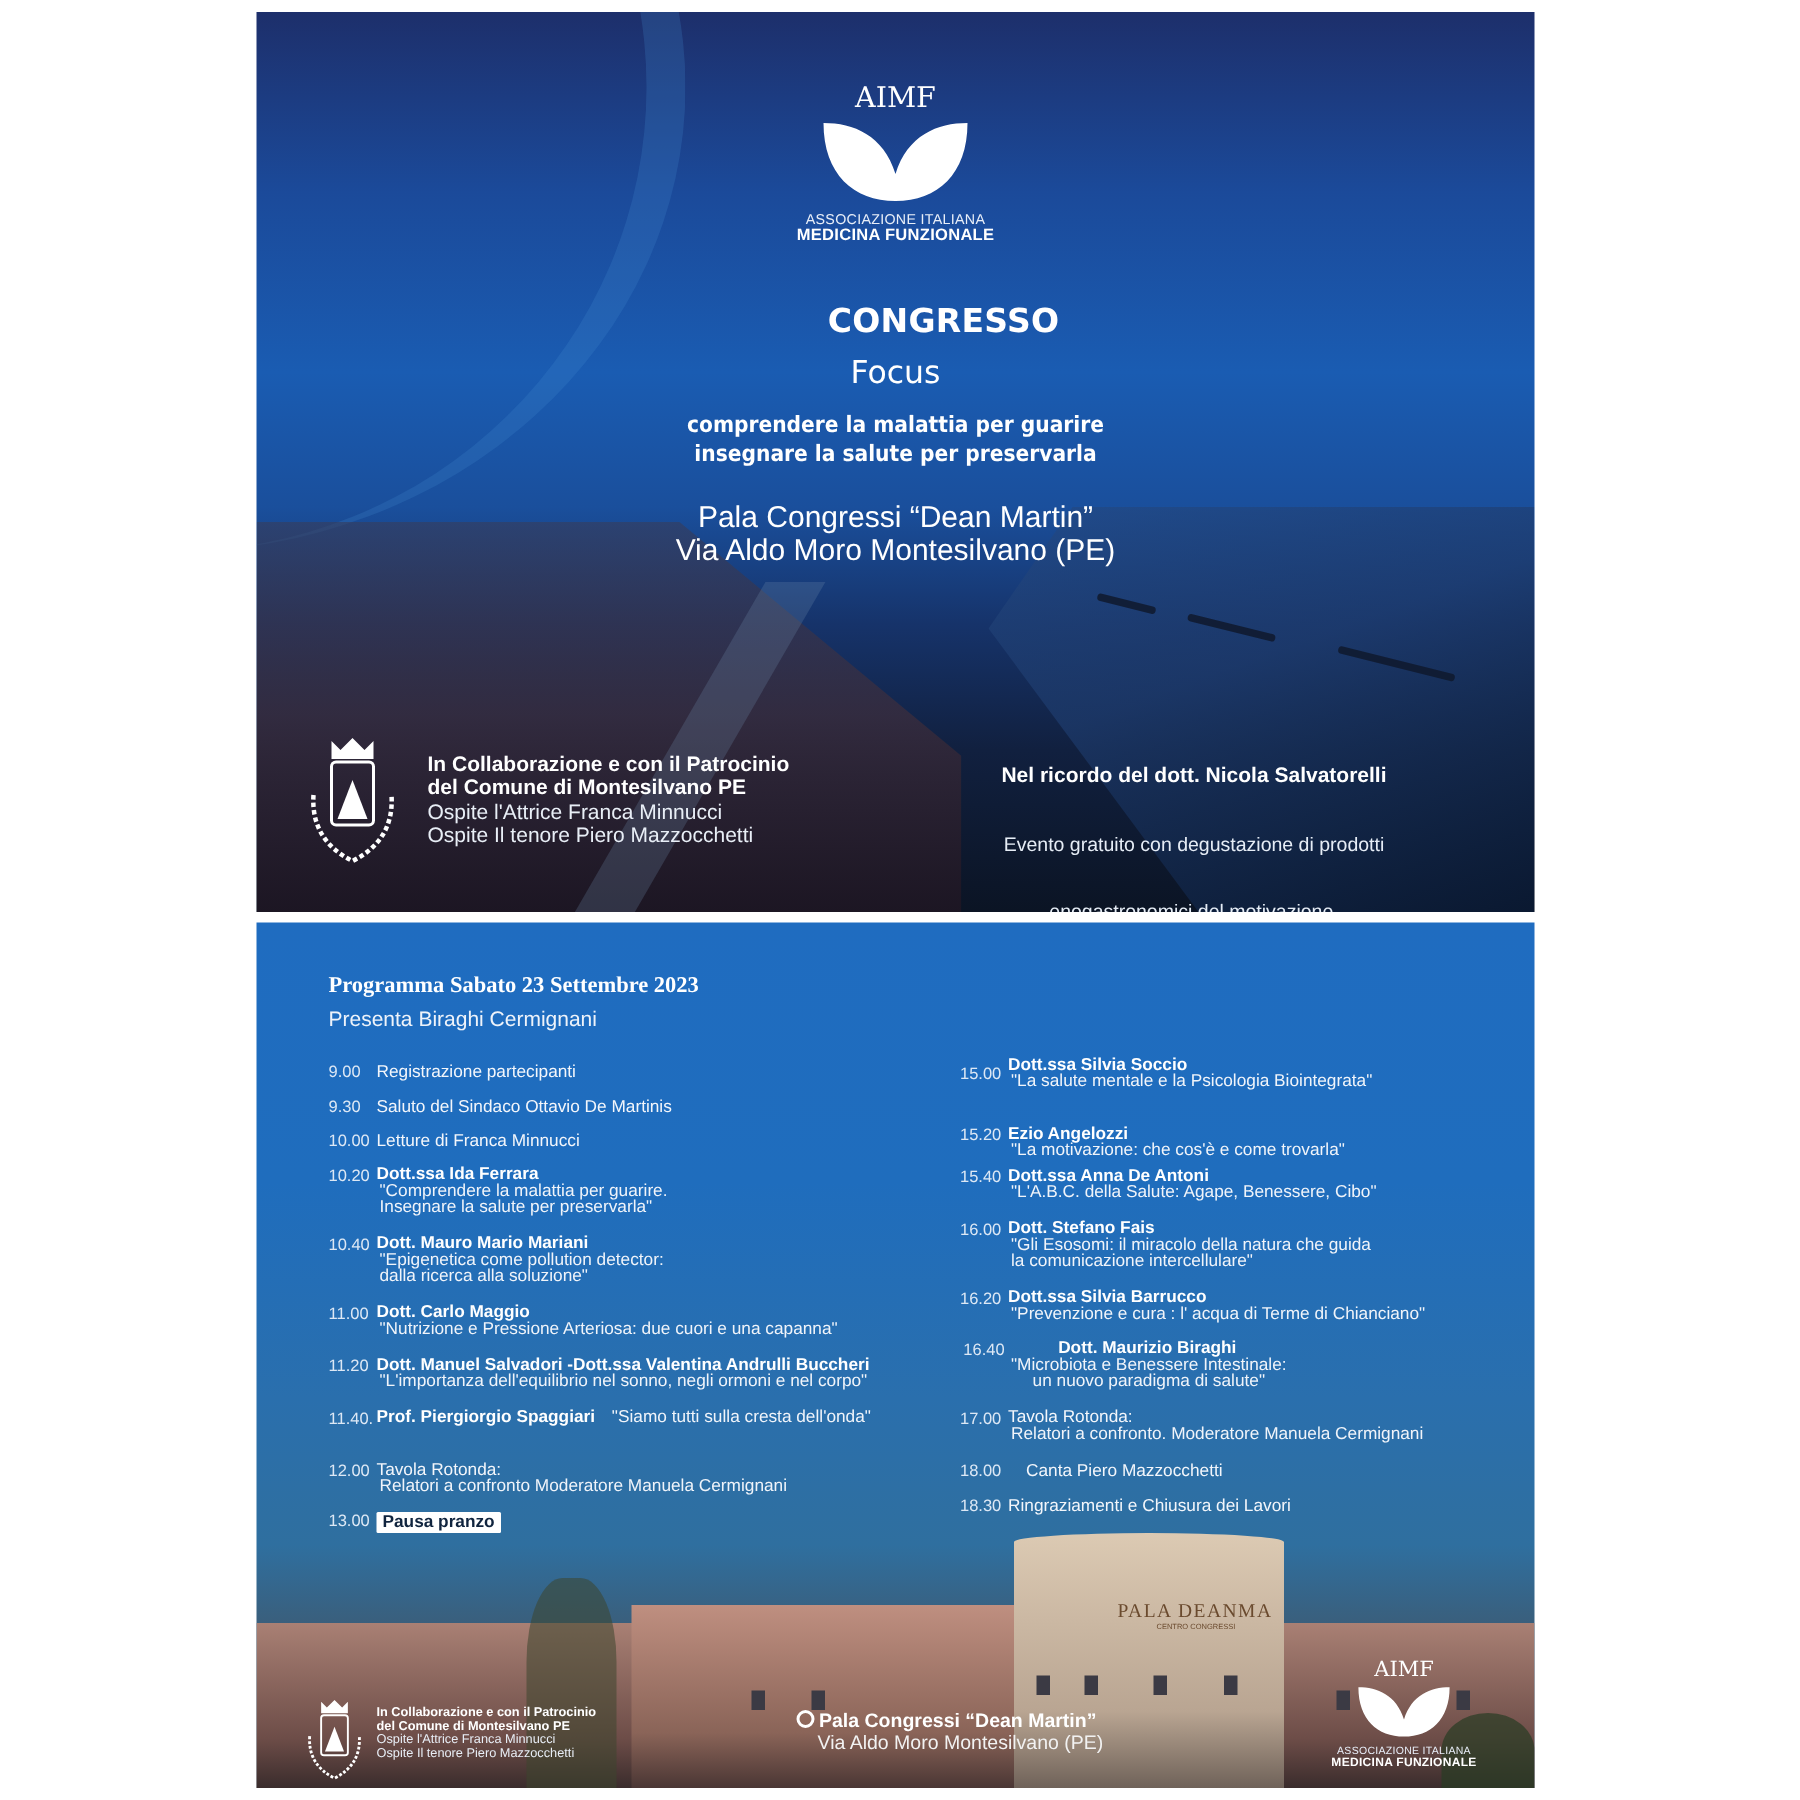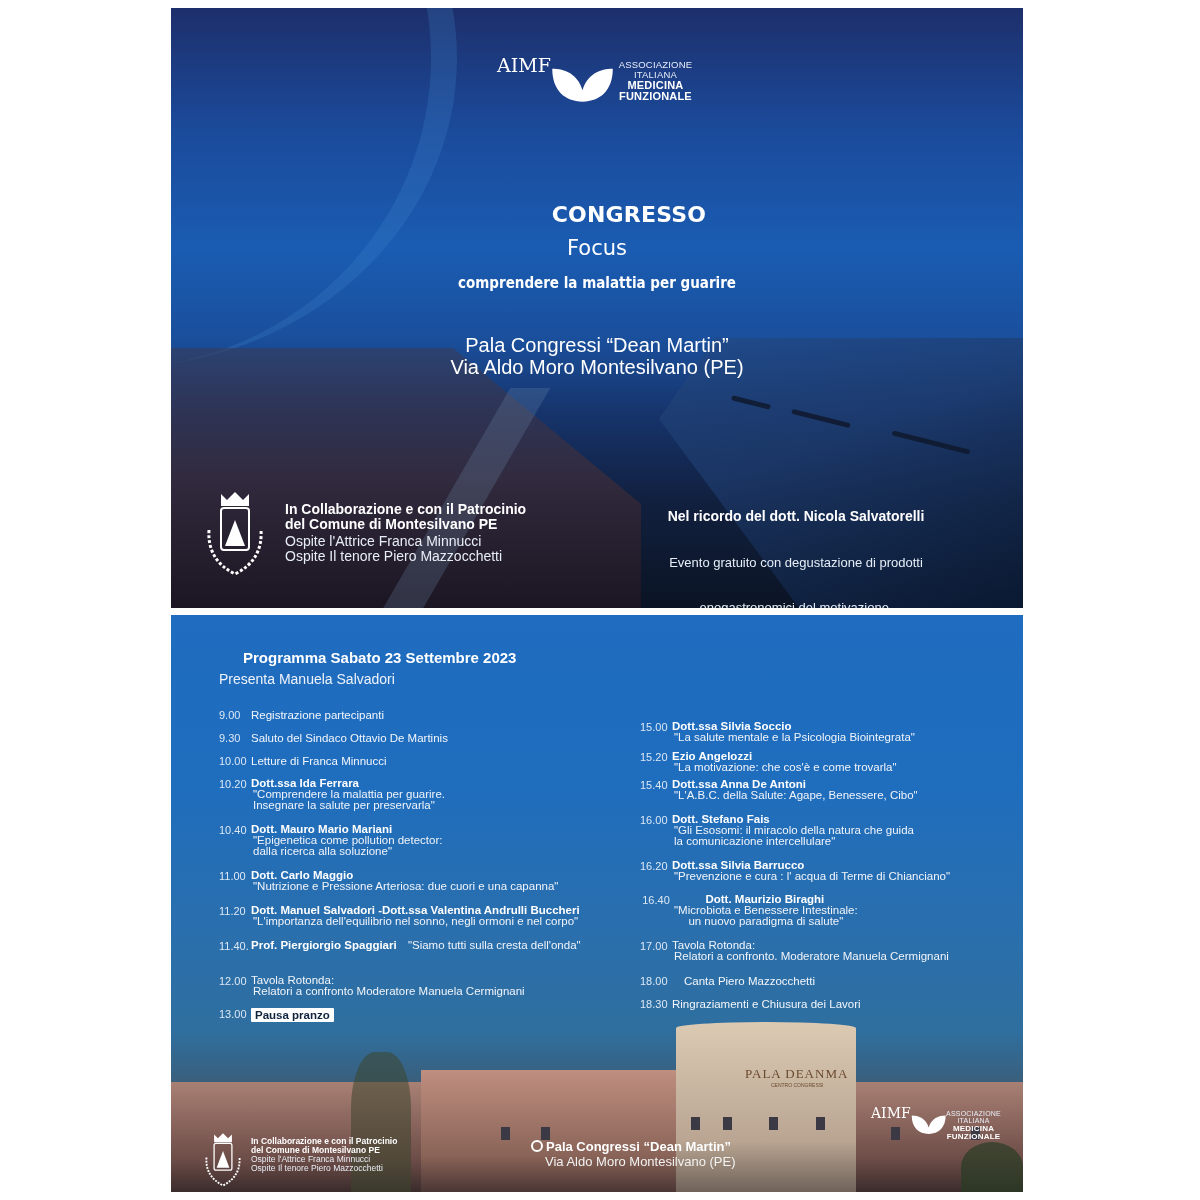--- a/index.html
+++ b/index.html
@@ -25,21 +25,21 @@
       position: absolute; left: 0; top: 340px; width: 470px; height: 260px;
       background: linear-gradient(180deg, rgba(55,60,90,0.6) 0%, rgba(60,45,60,0.75) 50%, rgba(30,22,35,0.9) 100%);
       clip-path: polygon(0 0, 60% 0, 100% 60%, 100% 100%, 0 100%);
     }
     #top-panel .road {
       position: absolute; left: 270px; top: 380px; width: 40px; height: 240px;
       background: rgba(110,140,170,0.25); transform: skewX(-30deg);
     }
     .breakwater { position: absolute; height: 5px; background: rgba(15,25,45,0.85); border-radius: 3px; transform: rotate(14deg); }
 
-    .logo { position: absolute; display: flex; align-items: flex-start; }
+    .logo { position: absolute; display: flex; flex-direction: column; align-items: center; }
     .logo .aimf { font-family: "DejaVu Serif", serif; color: #fff; }
     .logo .assoc { font-family: "Liberation Sans", sans-serif; color: #e8eef8; letter-spacing: 0.2px; line-height: 1.05; text-align: center; }
     .logo .assoc b { display: block; font-weight: 700; color: #fff; }
 
     .center-text { position: absolute; left: 0; width: 852px; text-align: center; }
     .title { top: 194px; font-size: 22px; font-weight: 700; letter-spacing: 0.2px; font-family: "DejaVu Sans", sans-serif; padding-left: 32px; }
     .focus { top: 228px; font-size: 21px; font-family: "DejaVu Sans", sans-serif; font-weight: 400; }
     .tagline { top: 266px; font-size: 15px; font-weight: 700; line-height: 19px; font-family: "DejaVu Sans Condensed", "DejaVu Sans", sans-serif; }
     .venue { top: 326px; font-size: 20px; line-height: 22px; font-family: "Liberation Sans Narrow", "Liberation Sans", sans-serif; }
     .date { top: 371px; font-size: 19px; font-weight: 700; font-family: "DejaVu Sans", sans-serif; }
@@ -49,21 +49,21 @@
     .collab .b { font-weight: 700; font-size: 14px; }
     .collab .n { font-size: 14px; color: #e8eef6; }
     .memorial { position: absolute; left: 470px; top: 500px; width: 310px; text-align: center; font-family: "Liberation Sans", sans-serif; }
     .memorial .b { font-weight: 700; font-size: 14px; margin-bottom: 4px; }
     .memorial .n { font-size: 13px; line-height: 13px; color: #e6edf6; margin-top: 32px; }
 
     #bottom-panel {
       top: 615px; height: 577px;
       background: linear-gradient(180deg, #1f6cc0 0%, #1f6dbd 30%, #2a6fad 55%, #2f6f9f 72%, #3b5d78 82%, #4a4b55 100%);
     }
-    .prog-title { position: absolute; left: 48px; top: 34px; font-size: 15px; font-weight: 700; font-family: Liberation Sans, sans-serif; margin-left: 24px; }
+    .prog-title { position: absolute; left: 48px; top: 34px; font-size: 15px; font-weight: 700; font-family: Liberation Serif, serif; }
     .prog-sub { position: absolute; left: 48px; top: 56px; font-size: 14px; font-family: "Liberation Sans", sans-serif; color: #eef3fa; }
 
     .col { position: absolute; font-family: "Liberation Sans Narrow", "Liberation Sans", sans-serif; font-size: 11.5px; }
     .item { position: absolute; display: flex; }
     .item .t { width: 32px; flex: none; color: #dde8f5; font-size: 11px; }
     .item .body { line-height: 11px; }
     .item .sp { font-weight: 700; color: #fff; }
     .item .desc { color: #f0f4fa; padding-left: 2px; }
     .item .plain { color: #f3f6fb; }
     .badge { background: #fff; color: #10243e; font-weight: 700; padding: 1px 4px; border-radius: 1px; }
@@ -98,20 +98,21 @@
     <div class="assoc" style="font-size:9.5px;margin-top:6px;">
       <span>ASSOCIAZIONE ITALIANA</span>
       <b style="font-size:11px;">MEDICINA FUNZIONALE</b>
     </div>
   </div>
 
   <div class="center-text title">CONGRESSO</div>
   <div class="center-text focus">Focus</div>
   <div class="center-text tagline">
     <div>comprendere la malattia per guarire</div>
+    <div>insegnare la salute per preservarla</div>
   </div>
   <div class="center-text venue">
     <div>Pala Congressi “Dean Martin”</div>
     <div>Via Aldo Moro Montesilvano (PE)</div>
   </div>
 
   <svg class="crest" style="left:30px;top:482px;" width="68" height="88" viewBox="0 0 68 88">
     <path d="M20 4 L26 10 L34 2 L42 10 L48 4 L48 16 L20 16 Z" fill="#fff"></path>
     <rect x="20" y="18" width="28" height="42" rx="3" fill="none" stroke="#fff" stroke-width="2"></rect>
     <path d="M24 56 L34 30 L44 56 Z" fill="#fff"></path>
@@ -126,21 +127,21 @@
   <div class="memorial">
     <div class="b">Nel ricordo del dott. Nicola Salvatorelli</div>
     <div class="n">Evento gratuito con degustazione di prodotti</div>
     <div class="n">enogastronomici del motivazione.</div>
     <div class="n">Aperto a tutti, fino ad esaurimento posti.</div>
   </div>
 </div>
 
 <div id="bottom-panel" class="panel">
   <div class="prog-title">Programma Sabato 23 Settembre 2023</div>
-  <div class="prog-sub">Presenta Manuela Salvadori</div>
+  <div class="prog-sub">Presenta Biraghi Cermignani</div>
 
   <div class="col" style="left:48px;top:0;width:420px;height:420px;">
     <div class="item" style="top:94px;">
       <span class="t">9.00</span>
       <span class="plain">Registrazione partecipanti</span>
     </div>
     <div class="item" style="top:117px;">
       <span class="t">9.30</span>
       <span class="plain">Saluto del Sindaco Ottavio De Martinis</span>
     </div>
@@ -192,21 +193,21 @@
         <div class="desc">Relatori a confronto Moderatore Manuela Cermignani</div>
       </div>
     </div>
     <div class="item" style="top:393px;">
       <span class="t">13.00</span>
       <span class="badge">Pausa pranzo</span>
     </div>
   </div>
 
   <div class="col" style="left:469px;top:0;width:380px;height:420px;">
-    <div class="item" style="top:106px;">
+    <div class="item" style="top:90px;align-items:center;">
       <span class="t">15.00</span>
       <div class="body">
         <div class="sp">Dott.ssa Silvia Soccio</div>
         <div class="desc">"La salute mentale e la Psicologia Biointegrata"</div>
       </div>
     </div>
     <div class="item" style="top:114px;margin-top:22px;">
       <span class="t">15.20</span>
       <div class="body">
         <div class="sp">Ezio Angelozzi</div>

